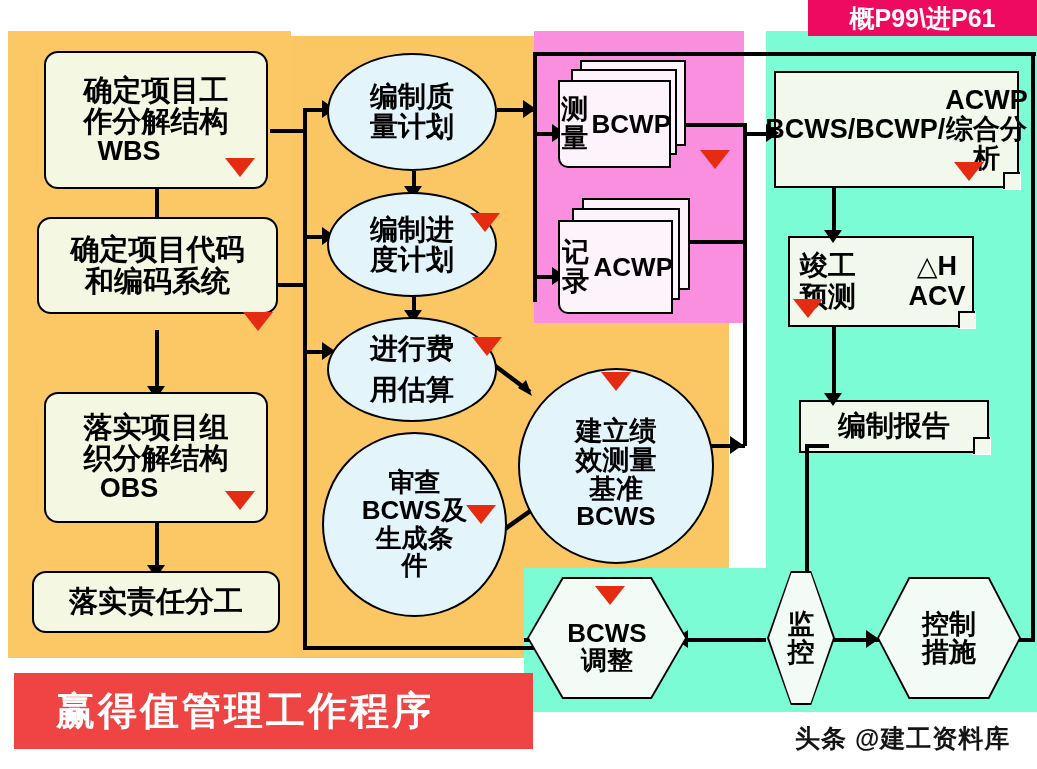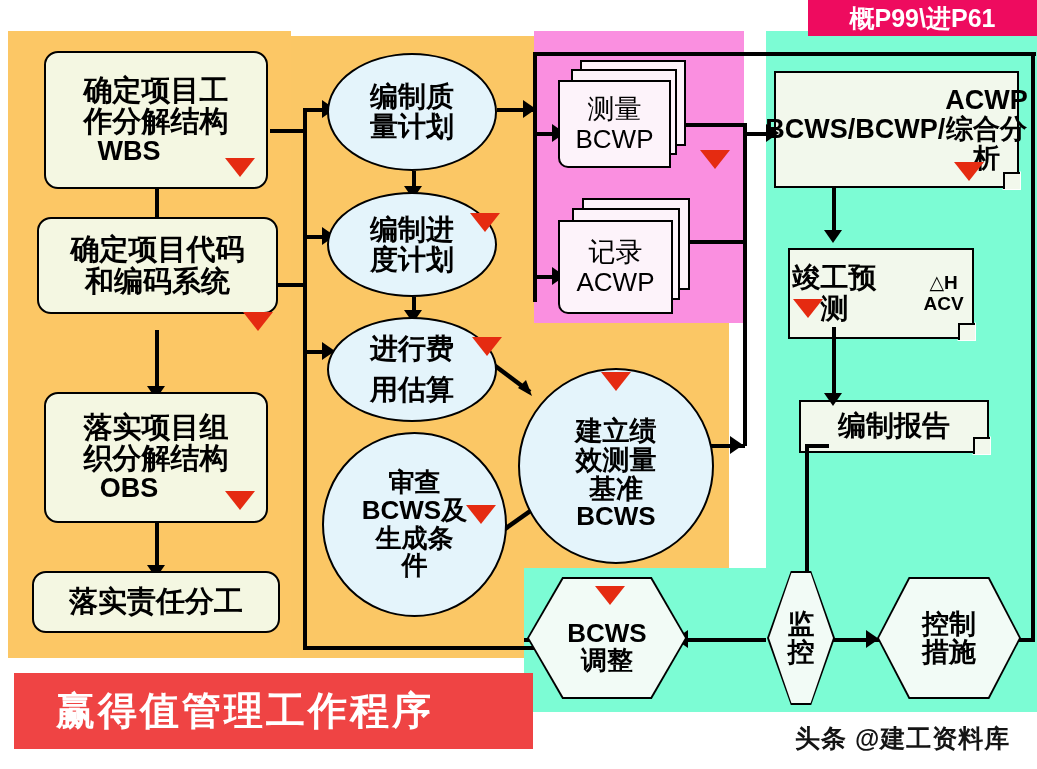--- a/index.html
+++ b/index.html
@@ -48,22 +48,22 @@
        background:#fff;clip-path:polygon(100% 0,100% 100%,0 100%);}
   .doc .txt{position:absolute;inset:0;display:flex;
        align-items:center;justify-content:center;font-weight:bold;text-align:center;
        line-height:1.08;}
 
   
   .stack{position:absolute;z-index:5;}
   .stack .sh{position:absolute;background:#FDF3FA;border:2px solid #000;box-sizing:border-box;}
   .stack .front{position:absolute;background:#FDF3FA;border:2.5px solid #000;box-sizing:border-box;
       border-bottom-left-radius:0;}
-  .stack .txt{position:absolute;display:flex;flex-direction:column;align-items:center;
-      justify-content:center;font-weight:normal;text-align:center;line-height:1.08;}
+  .stack .txt{position:absolute;display:flex;flex-direction:row;align-items:center;
+      justify-content:center;font-weight:bold;text-align:center;line-height:1.08;}
 
   
   .hex{position:absolute;z-index:5;}
   .hex .hexborder{position:absolute;inset:0;background:#000;
       clip-path:polygon(22% 0,78% 0,100% 50%,78% 100%,22% 100%,0 50%);}
   .hex .hexinner{position:absolute;left:2px;top:2px;right:2px;bottom:2px;background:#F2FBF6;
       clip-path:polygon(22% 0,78% 0,100% 50%,78% 100%,22% 100%,0 50%);}
   .hex .txt{position:absolute;inset:0;display:flex;flex-direction:column;align-items:center;
       justify-content:center;font-weight:bold;text-align:center;line-height:1.05;}
 
@@ -247,27 +247,27 @@
     <div class="docbody"></div>
     <div class="foldmask"></div>
     <div class="fold"></div>
     <div class="txt" style="font-size:27px;">
       <span class="ln">BCWS/BCWP/</span>
       <span class="ln">ACWP综合分析</span>
     </div>
   </div>
   <div class="tri" style="left:954px;top:162px;"></div>
 
-  <div class="doc" id="d-forecast" style="left:788px;top:236px;width:186px;height:91px;margin-top:12px;">
+  <div class="doc" id="d-forecast" style="left:788px;top:236px;width:186px;height:91px;">
     <div class="docbody"></div>
     <div class="foldmask"></div>
     <div class="fold"></div>
     <div class="txt" style="font-size:28px;">
       <span class="ln">竣工预测</span>
-      <span class="ln" style="font-size:19px;padding-left:32px;">△H  ACV</span>
+      <span class="ln" style="font-size:27px;padding-left:32px;">△H  ACV</span>
     </div>
   </div>
   <div class="tri" style="left:793px;top:299px;"></div>
 
   <div class="doc" id="d-report" style="left:799px;top:400px;width:190px;height:53px;">
     <div class="docbody"></div>
     <div class="foldmask"></div>
     <div class="fold"></div>
     <div class="txt" style="font-size:28px;">
       <span class="ln">编制报告</span>

